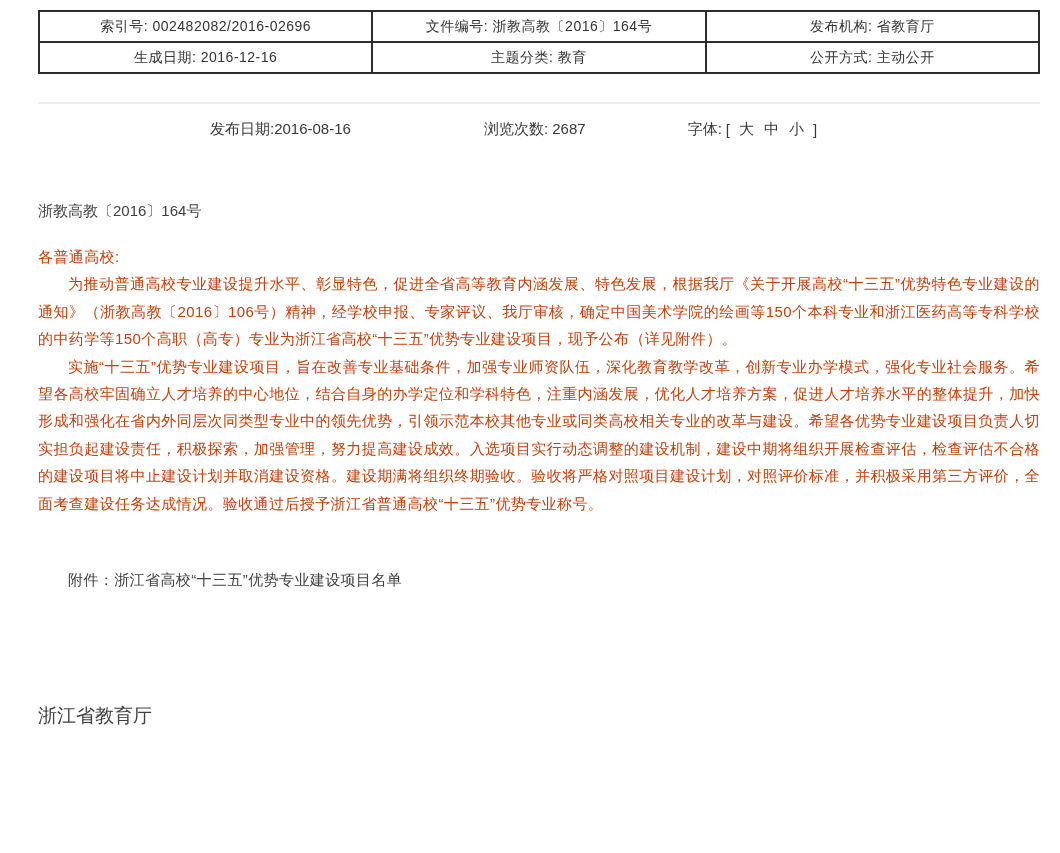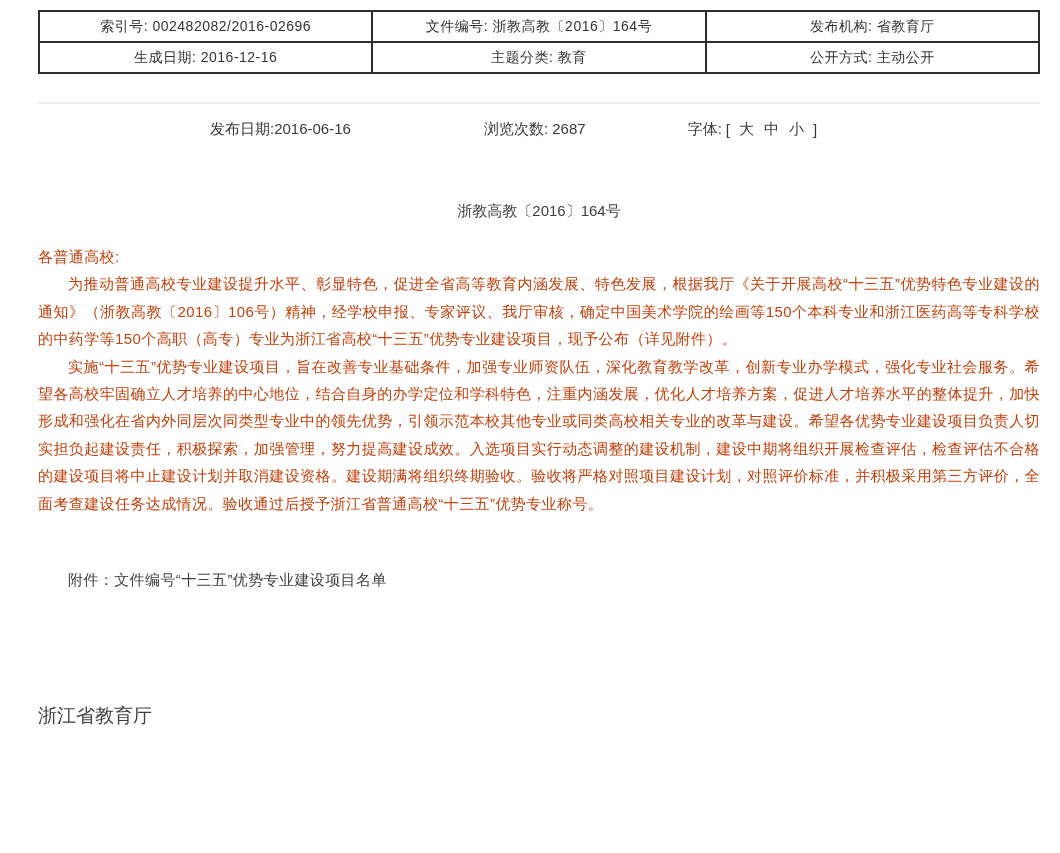--- a/index.html
+++ b/index.html
@@ -63,21 +63,21 @@
   .meta-font .bracket { margin: 0 4px; }
   .font-size-option {
     margin: 0 5px;
     cursor: pointer;
     color: #3a3a3a;
     text-decoration: none;
   }
   
   .doc-number {
     margin-top: 62px;
-    text-align: center;
+    text-align: left;
     font-size: 15px;
     color: #404040;
   }
   .doc-body {
     margin-top: 22px;
     font-size: 15px;
     line-height: 27.4px;
     color: #c2410c;
     text-align: justify;
     letter-spacing: 0.4px;
@@ -117,39 +117,39 @@
         <td>主题分类: 教育</td>
         <td>公开方式: 主动公开</td>
       </tr>
     </tbody>
   </table>
 
 
   <div class="title-divider"></div>
 
   <div class="meta-bar">
-    <span class="meta-item">发布日期:2016-06-16</span>
+    <span class="meta-item">发布日期:2016-08-16</span>
     <span class="meta-item meta-views">浏览次数: 2687</span>
     <span class="meta-item meta-font">
       <span>字体:</span>
       <span class="bracket">[</span>
       <a class="font-size-option">大</a>
       <a class="font-size-option">中</a>
       <a class="font-size-option">小</a>
       <span class="bracket">]</span>
     </span>
   </div>
 
   <div class="doc-number">浙教高教〔2016〕164号</div>
 
   <div class="doc-body">
     <p class="salutation">各普通高校:</p>
     <p class="para">为推动普通高校专业建设提升水平、彰显特色，促进全省高等教育内涵发展、特色发展，根据我厅《关于开展高校“十三五”优势特色专业建设的通知》（浙教高教〔2016〕106号）精神，经学校申报、专家评议、我厅审核，确定中国美术学院的绘画等150个本科专业和浙江医药高等专科学校的中药学等150个高职（高专）专业为浙江省高校“十三五”优势专业建设项目，现予公布（详见附件）。</p>
     <p class="para">实施“十三五”优势专业建设项目，旨在改善专业基础条件，加强专业师资队伍，深化教育教学改革，创新专业办学模式，强化专业社会服务。希望各高校牢固确立人才培养的中心地位，结合自身的办学定位和学科特色，注重内涵发展，优化人才培养方案，促进人才培养水平的整体提升，加快形成和强化在省内外同层次同类型专业中的领先优势，引领示范本校其他专业或同类高校相关专业的改革与建设。希望各优势专业建设项目负责人切实担负起建设责任，积极探索，加强管理，努力提高建设成效。入选项目实行动态调整的建设机制，建设中期将组织开展检查评估，检查评估不合格的建设项目将中止建设计划并取消建设资格。建设期满将组织终期验收。验收将严格对照项目建设计划，对照评价标准，并积极采用第三方评价，全面考查建设任务达成情况。验收通过后授予浙江省普通高校“十三五”优势专业称号。</p>
   </div>
 
-  <div class="attachment-line">附件：文件编号“十三五”优势专业建设项目名单</div>
+  <div class="attachment-line">附件：浙江省高校“十三五”优势专业建设项目名单</div>
 
   <div class="signature-block">
     <div class="sig-line">浙江省教育厅</div>
   </div>
 
 </div>
 
 </body></html>

